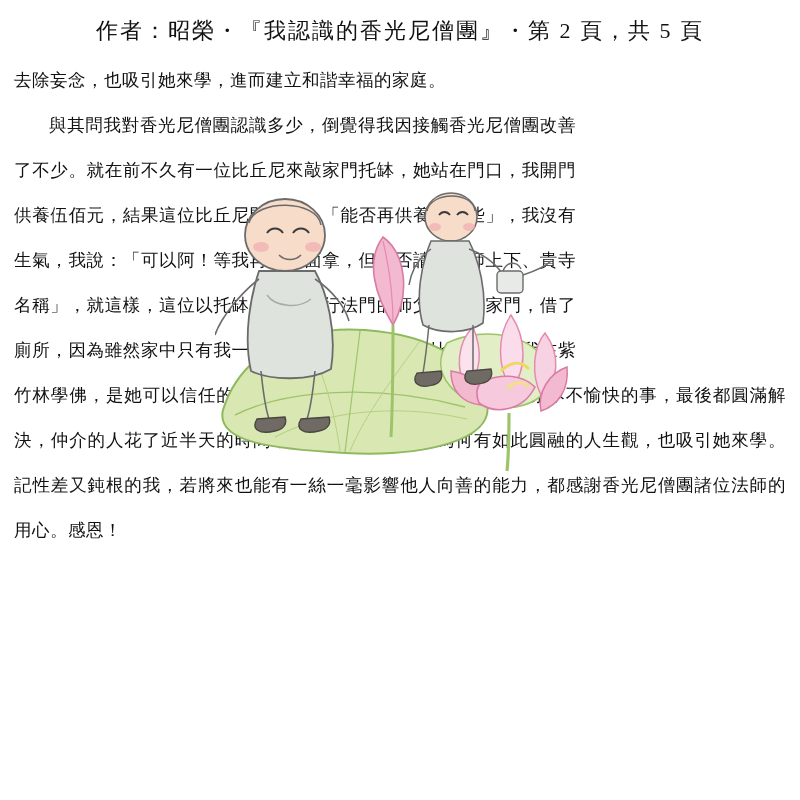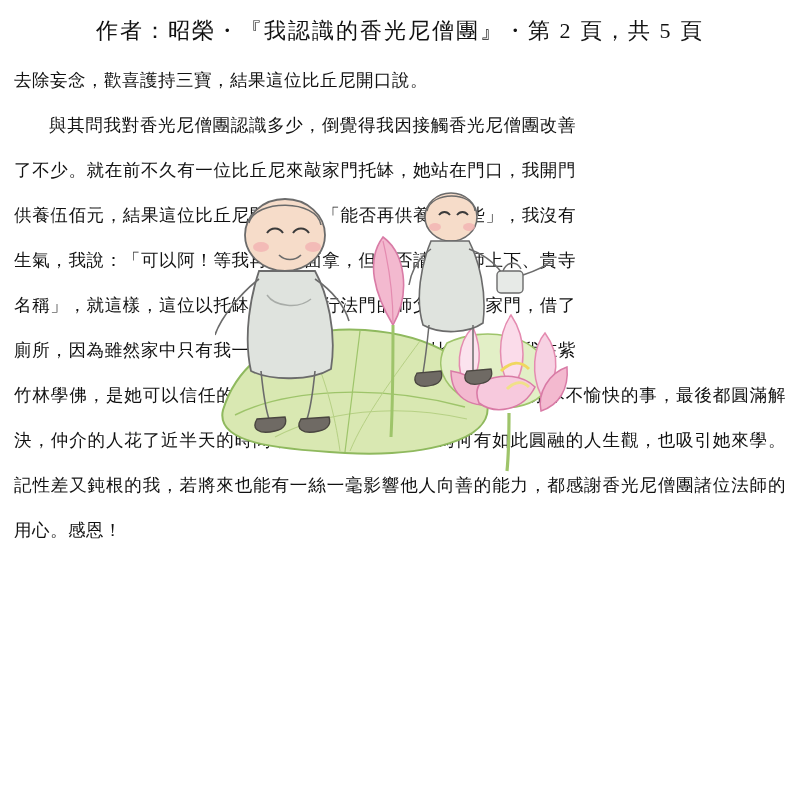--- a/index.html
+++ b/index.html
@@ -73,21 +73,21 @@
 
 <div class="page">
 
   <div class="doc-header">作者：昭榮・『我認識的香光尼僧團』・第 2 頁，共 5 頁</div>
 
   <div class="body-text">
 
     <div class="shape-right"></div>
     <div class="shape-left" style="float:none;width:0;height:0;"></div>
 
-    <p class="para">去除妄念，歡喜護持三寶，結果這位比丘尼開口說。</p>
+    <p class="para">去除妄念，也吸引她來學，進而建立和諧幸福的家庭。</p>
     <p class="para indent">與其問我對香光尼僧團認識多少，倒覺得我因接觸香光尼僧團改善了不少。就在前不久有一位比丘尼來敲家門托缽，她站在門口，我開門供養伍佰元，結果這位比丘尼開口說：「能否再供養多一些」，我沒有生氣，我說：「可以阿！等我再回裡面拿，但可否請問法師上下、貴寺名稱」，就這樣，這位以托缽為主要修行法門的師父進入了家門，借了廁所，因為雖然家中只有我一個人在，但這位年輕的比丘尼得知我在紫竹林學佛，是她可以信任的佛弟子。還有最近賣房子時處理一些原本不愉快的事，最後都圓滿解決，仲介的人花了近半天的時間，問我在紫竹林學佛為何有如此圓融的人生觀，也吸引她來學。記性差又鈍根的我，若將來也能有一絲一毫影響他人向善的能力，都感謝香光尼僧團諸位法師的用心。感恩！</p>
   </div>
 
   <div class="figure">
     <svg width="375" height="300" viewBox="0 0 375 300" xmlns="http://www.w3.org/2000/svg">
 
       <g>
         <path d="M8 235 C25 180 80 150 150 155 C220 160 265 190 272 228 C280 265 210 282 130 278 C60 274 0 268 8 235 Z" fill="#d9e8b2" stroke="#8fb95e" stroke-width="2"></path>
         <path d="M20 240 C70 215 160 208 250 232" fill="none" stroke="#9ec46a" stroke-width="1.4"></path>
         <path d="M60 262 C110 236 180 228 252 244" fill="none" stroke="#b6d084" stroke-width="1.2"></path>

